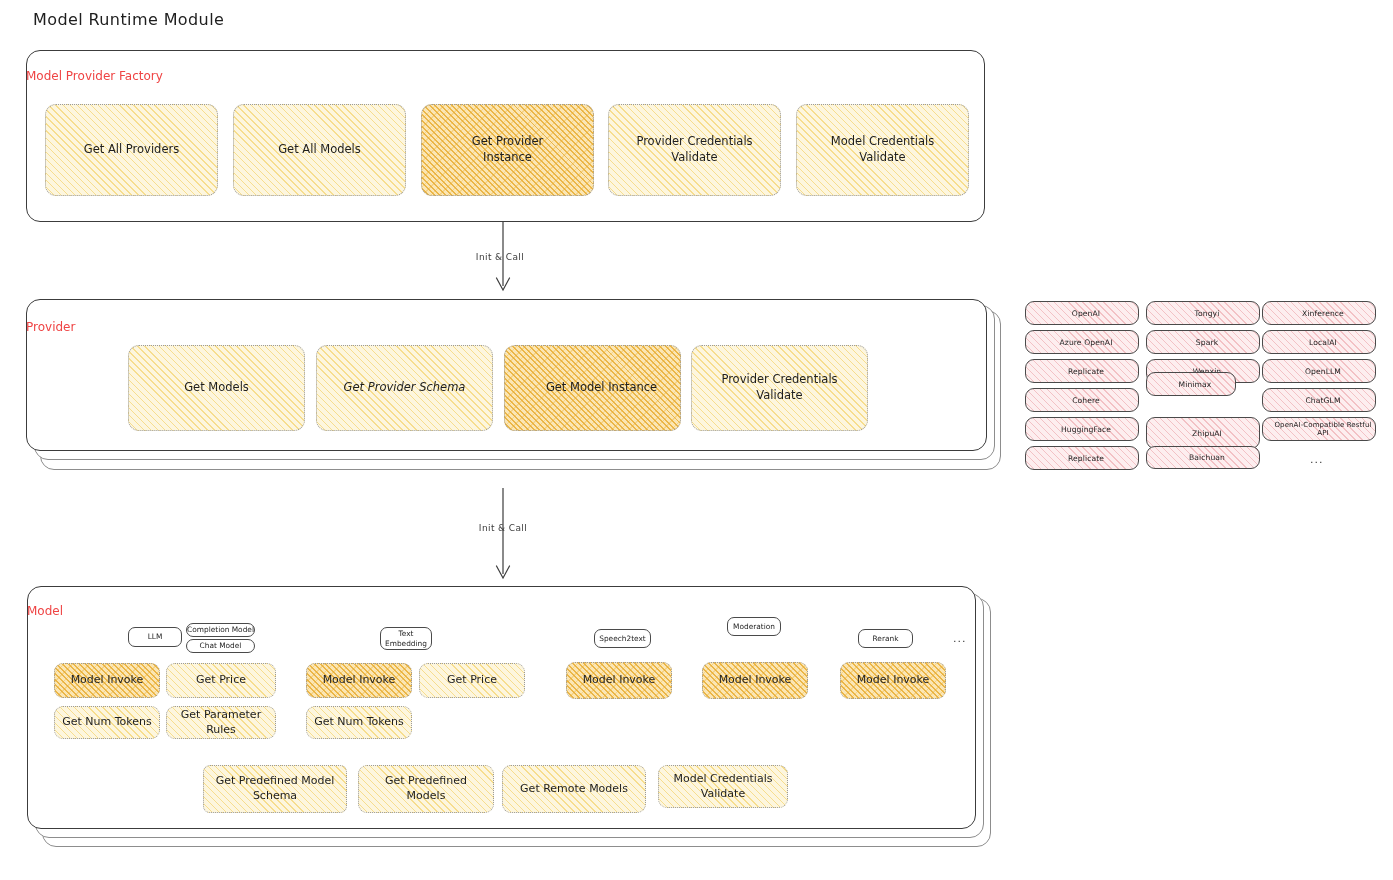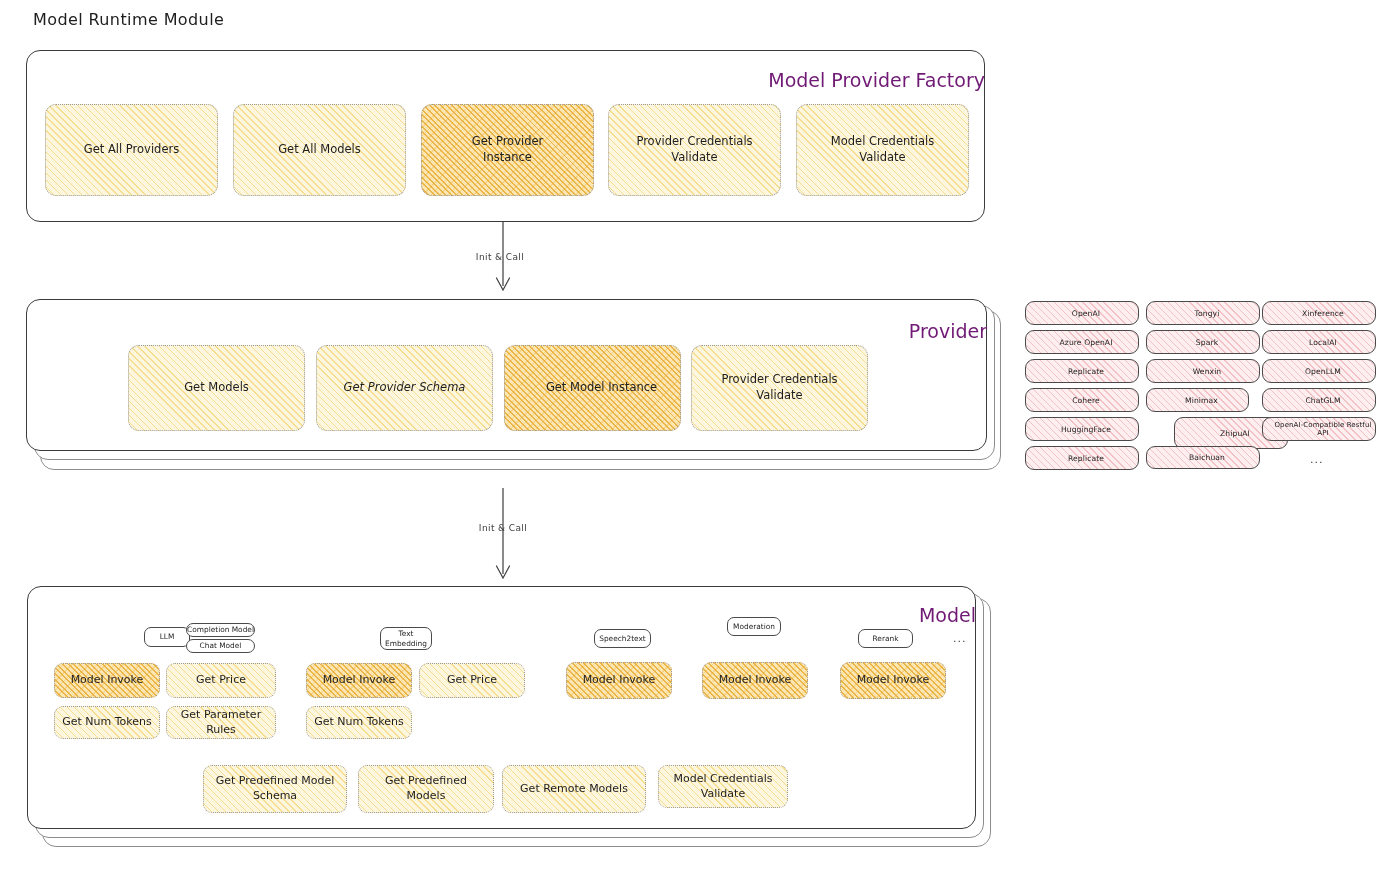--- a/index.html
+++ b/index.html
@@ -63,23 +63,23 @@
     border: 1.2px solid #8d8d8d;
     border-radius: 14px;
     background: #ffffff;
     box-sizing: border-box;
     z-index: 0;
   }
   .panel-title {
     position: absolute;
     left: 0;
     right: 0;
-    text-align: right;
-    font-size: 19px;
-    color: #701a75;
+    text-align: left;
+    font-size: 12px;
+    color: #ef4444;
   }
 
   
   .mbox {
     position: absolute;
     border: 1.3px dotted #9a9a9a;
     border-radius: 11px;
     box-sizing: border-box;
     display: flex;
     align-items: center;
@@ -177,43 +177,43 @@
 <div class="pill hatch-pink" style="left:1025px; top:301px; width:114px; height:24px;">OpenAI</div>
 <div class="pill hatch-pink" style="left:1025px; top:330px; width:114px; height:24px;">Azure OpenAI</div>
 <div class="pill hatch-pink" style="left:1025px; top:359px; width:114px; height:24px;">Replicate</div>
 <div class="pill hatch-pink" style="left:1025px; top:388px; width:114px; height:24px;">Cohere</div>
 <div class="pill hatch-pink" style="left:1025px; top:417px; width:114px; height:24px;">HuggingFace</div>
 <div class="pill hatch-pink" style="left:1025px; top:446px; width:114px; height:24px;">Replicate</div>
 
 <div class="pill hatch-pink" style="left:1146px; top:301px; width:114px; height:24px;">Tongyi</div>
 <div class="pill hatch-pink" style="left:1146px; top:330px; width:114px; height:24px;">Spark</div>
 <div class="pill hatch-pink" style="left:1146px; top:359px; width:114px; height:24px;">Wenxin</div>
-<div class="pill hatch-pink" style="left:1146px; top:388px; width:103px; height:24px;">Minimax</div>
-<div class="pill hatch-pink" style="left:1174px; top:417px; width:114px; height:32px;">ZhipuAI</div>
+<div class="pill hatch-pink" style="left:1146px; top:372px; width:90px; height:24px;">Minimax</div>
+<div class="pill hatch-pink" style="left:1146px; top:417px; width:114px; height:32px;">ZhipuAI</div>
 <div class="pill hatch-pink" style="left:1146px; top:446px; width:114px; height:23px;">Baichuan</div>
 
 <div class="pill hatch-pink" style="left:1262px; top:301px; width:114px; height:24px;text-align:center;">Xinference</div>
 <div class="pill hatch-pink" style="left:1262px; top:330px; width:114px; height:24px;">LocalAI</div>
 <div class="pill hatch-pink" style="left:1262px; top:359px; width:114px; height:24px;">OpenLLM</div>
 <div class="pill hatch-pink" style="left:1262px; top:388px; width:114px; height:24px;">ChatGLM</div>
 <div class="pill hatch-pink" style="left:1262px; top:417px; width:114px; height:24px; font-size:7px;">OpenAI-Compatible Restful API</div>
 <div class="ellipsis" style="left:1310px; top:453px;">...</div>
 
 <svg class="arrow" style="left:480px; top:488px; width:46px; height:98px;">
   <line x1="23" y1="0" x2="23" y2="86" stroke="#3c3c3c" stroke-width="1.2"></line>
   <path d="M16.5 78 L23 90 L29.5 78" fill="none" stroke="#3c3c3c" stroke-width="1.2" stroke-linecap="round"></path>
 </svg>
 <div class="arrow-label" style="left:503px; top:523px;">Init &amp; Call</div>
 
 <div class="panel-shadow" style="left:42px; top:598px; width:949px; height:249px;"></div>
 <div class="panel-shadow" style="left:35px; top:593px; width:949px; height:245px;"></div>
 <div class="panel" style="left:27px; top:586px; width:949px; height:243px; z-index:1;"></div>
 <div class="panel-title" style="left:27px; top:604px; width:949px; z-index:2;">Model</div>
 
-<div class="badge hatch-blue" style="left:144px; top:627px; width:46px; height:20px; z-index:2;">LLM</div>
+<div class="badge hatch-blue" style="left:128px; top:627px; width:54px; height:20px; z-index:2;">LLM</div>
 <div class="badge" style="left:186px; top:623px; width:69px; height:14px; z-index:2;">Completion Model</div>
 <div class="badge" style="left:186px; top:639px; width:69px; height:14px; z-index:2;">Chat Model</div>
 
 <div class="mbox hatch-amber sm" style="left:54px; top:663px; width:106px; height:35px; z-index:2;">Model Invoke</div>
 <div class="mbox hatch-yellow sm" style="left:166px; top:663px; width:110px; height:35px; z-index:2;">Get Price</div>
 <div class="mbox hatch-yellow sm" style="left:54px; top:706px; width:106px; height:33px; z-index:2;">Get Num Tokens</div>
 <div class="mbox hatch-yellow sm" style="left: 166px; top: 706px; width: 110px; height: 33px; z-index: 2; white-space: pre-line;">Get Parameter
 Rules</div>
 
 <div class="badge hatch-blue" style="left: 380px; top: 627px; width: 52px; height: 23px; z-index: 2; white-space: pre-line;">Text
@@ -226,19 +226,19 @@
 <div class="mbox hatch-amber sm" style="left:566px; top:662px; width:106px; height:37px; z-index:2;">Model Invoke</div>
 
 <div class="badge hatch-blue" style="left:727px; top:617px; width:54px; height:19px; z-index:2;text-align:center;">Moderation</div>
 <div class="mbox hatch-amber sm" style="left:702px; top:662px; width:106px; height:37px; z-index:2;">Model Invoke</div>
 
 <div class="badge hatch-blue" style="left:858px; top:629px; width:55px; height:19px; z-index:2;">Rerank</div>
 <div class="mbox hatch-amber sm" style="left:840px; top:662px; width:106px; height:37px; z-index:2;">Model Invoke</div>
 
 <div class="ellipsis" style="left:953px; top:632px; z-index:2;">...</div>
 
-<div class="mbox hatch-yellow sm" style="left: 203px; top: 765px; width: 144px; height: 48px; z-index: 2; white-space: pre-line;">Get Predefined Model
+<div class="mbox hatch-yellow sm" style="left: 203px; top: 765px; width: 144px; height: 48px; z-index: 2; white-space: pre-line; border-radius: 7px;">Get Predefined Model
 Schema</div>
 <div class="mbox hatch-yellow sm" style="left: 358px; top: 765px; width: 136px; height: 48px; z-index: 2; white-space: pre-line;">Get Predefined
 Models</div>
 <div class="mbox hatch-yellow sm" style="left:502px; top:765px; width:144px; height:48px; z-index:2;">Get Remote Models</div>
 <div class="mbox hatch-yellow sm" style="left: 658px; top: 765px; width: 130px; height: 43px; z-index: 2; white-space: pre-line;">Model Credentials
 Validate</div>
 
 </body></html>

